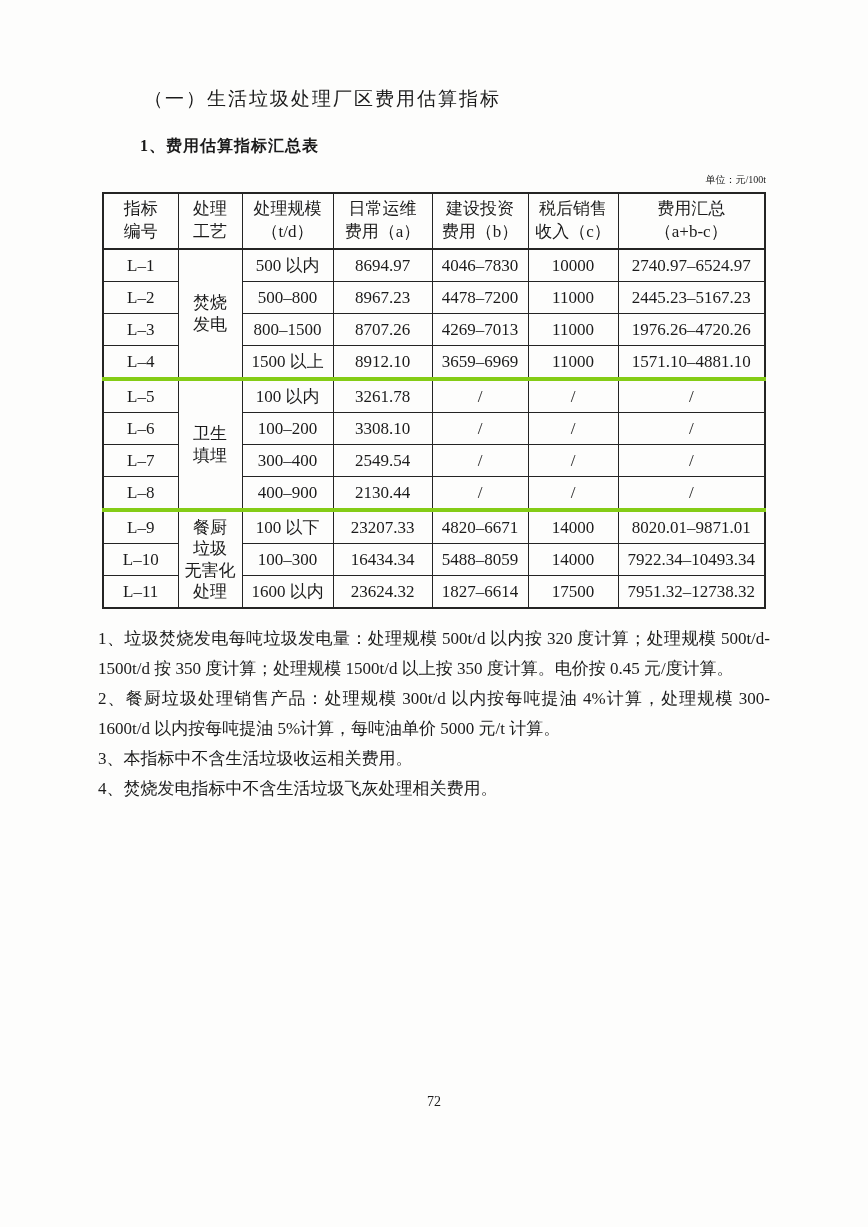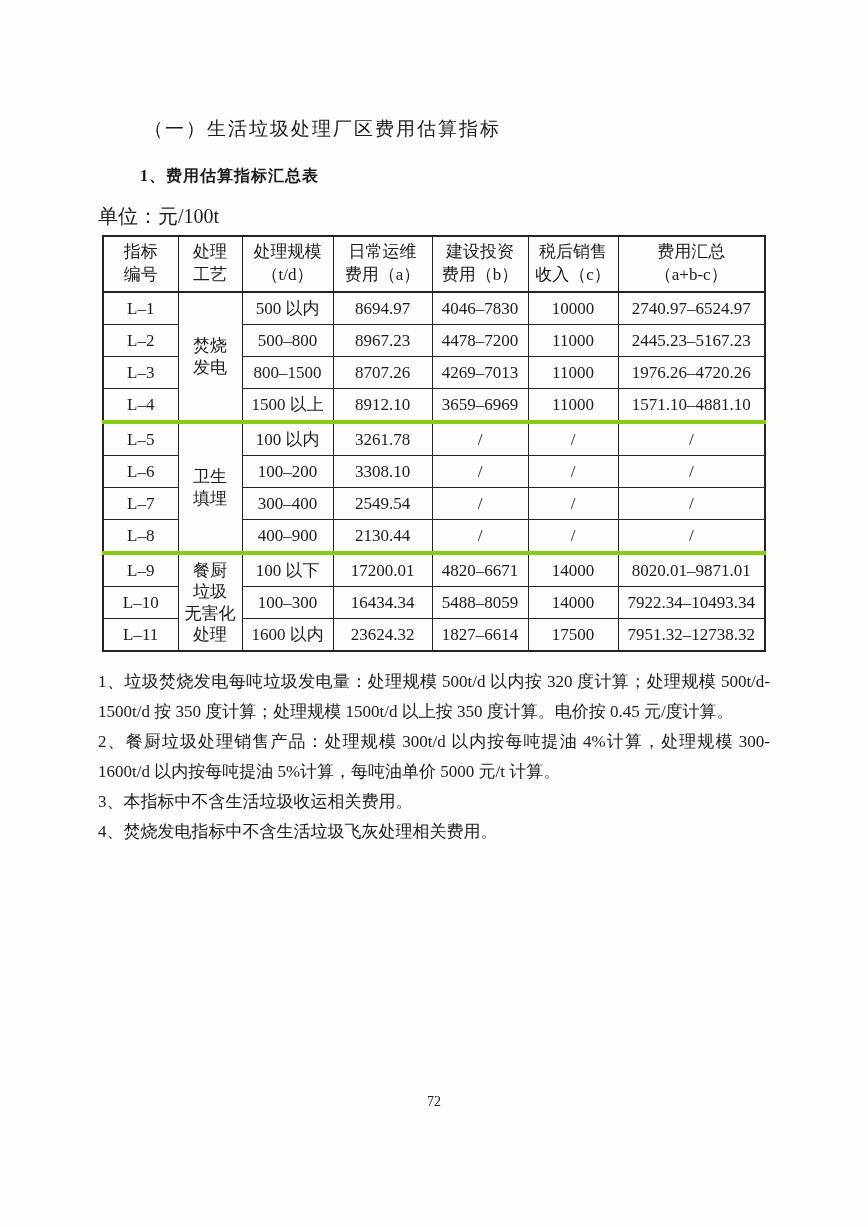--- a/index.html
+++ b/index.html
@@ -4,38 +4,38 @@
 <style>
   html,body { margin:0; padding:0; background:#ffffff; }
   .page {
     position:relative;
     width:868px; height:1227px;
     margin:0 auto;
     background:#fdfdfc;
     color:#1b1b1b;
     font-family:"Liberation Serif","DejaVu Serif",serif;
     box-sizing:border-box;
-    padding:116px 98px 0 98px;
+    padding:86px 98px 0 98px;
     overflow:hidden;
   }
   .section-heading {
     font-size:19px;
     font-weight:normal;
     letter-spacing:2px;
     margin:0 0 0 46px;
   }
   .sub-heading {
     font-size:16px;
     font-weight:bold;
     letter-spacing:1px;
     margin:24px 0 0 42px;
   }
   .unit-label {
-    text-align:left;
-    font-size:20px;
+    text-align:right;
+    font-size:10px;
     margin-top:16px;
     padding-right:4px;
   }
   table.cost-table {
     border-collapse:collapse;
     table-layout:fixed;
     width:662px;
     margin:5px auto 15px auto;
     text-align:center;
     border:2px solid #242424;
@@ -183,21 +183,21 @@
         <td>/</td>
         <td>/</td>
       </tr>
       <tr class="group-start">
         <td>L–9</td>
         <td class="process-cell" rowspan="3">餐厨
 垃圾
 无害化
 处理</td>
         <td>100 以下</td>
-        <td>17200.01</td>
+        <td>23207.33</td>
         <td>4820–6671</td>
         <td>14000</td>
         <td>8020.01–9871.01</td>
       </tr>
       <tr>
         <td>L–10</td>
         <td>100–300</td>
         <td>16434.34</td>
         <td>5488–8059</td>
         <td>14000</td>

